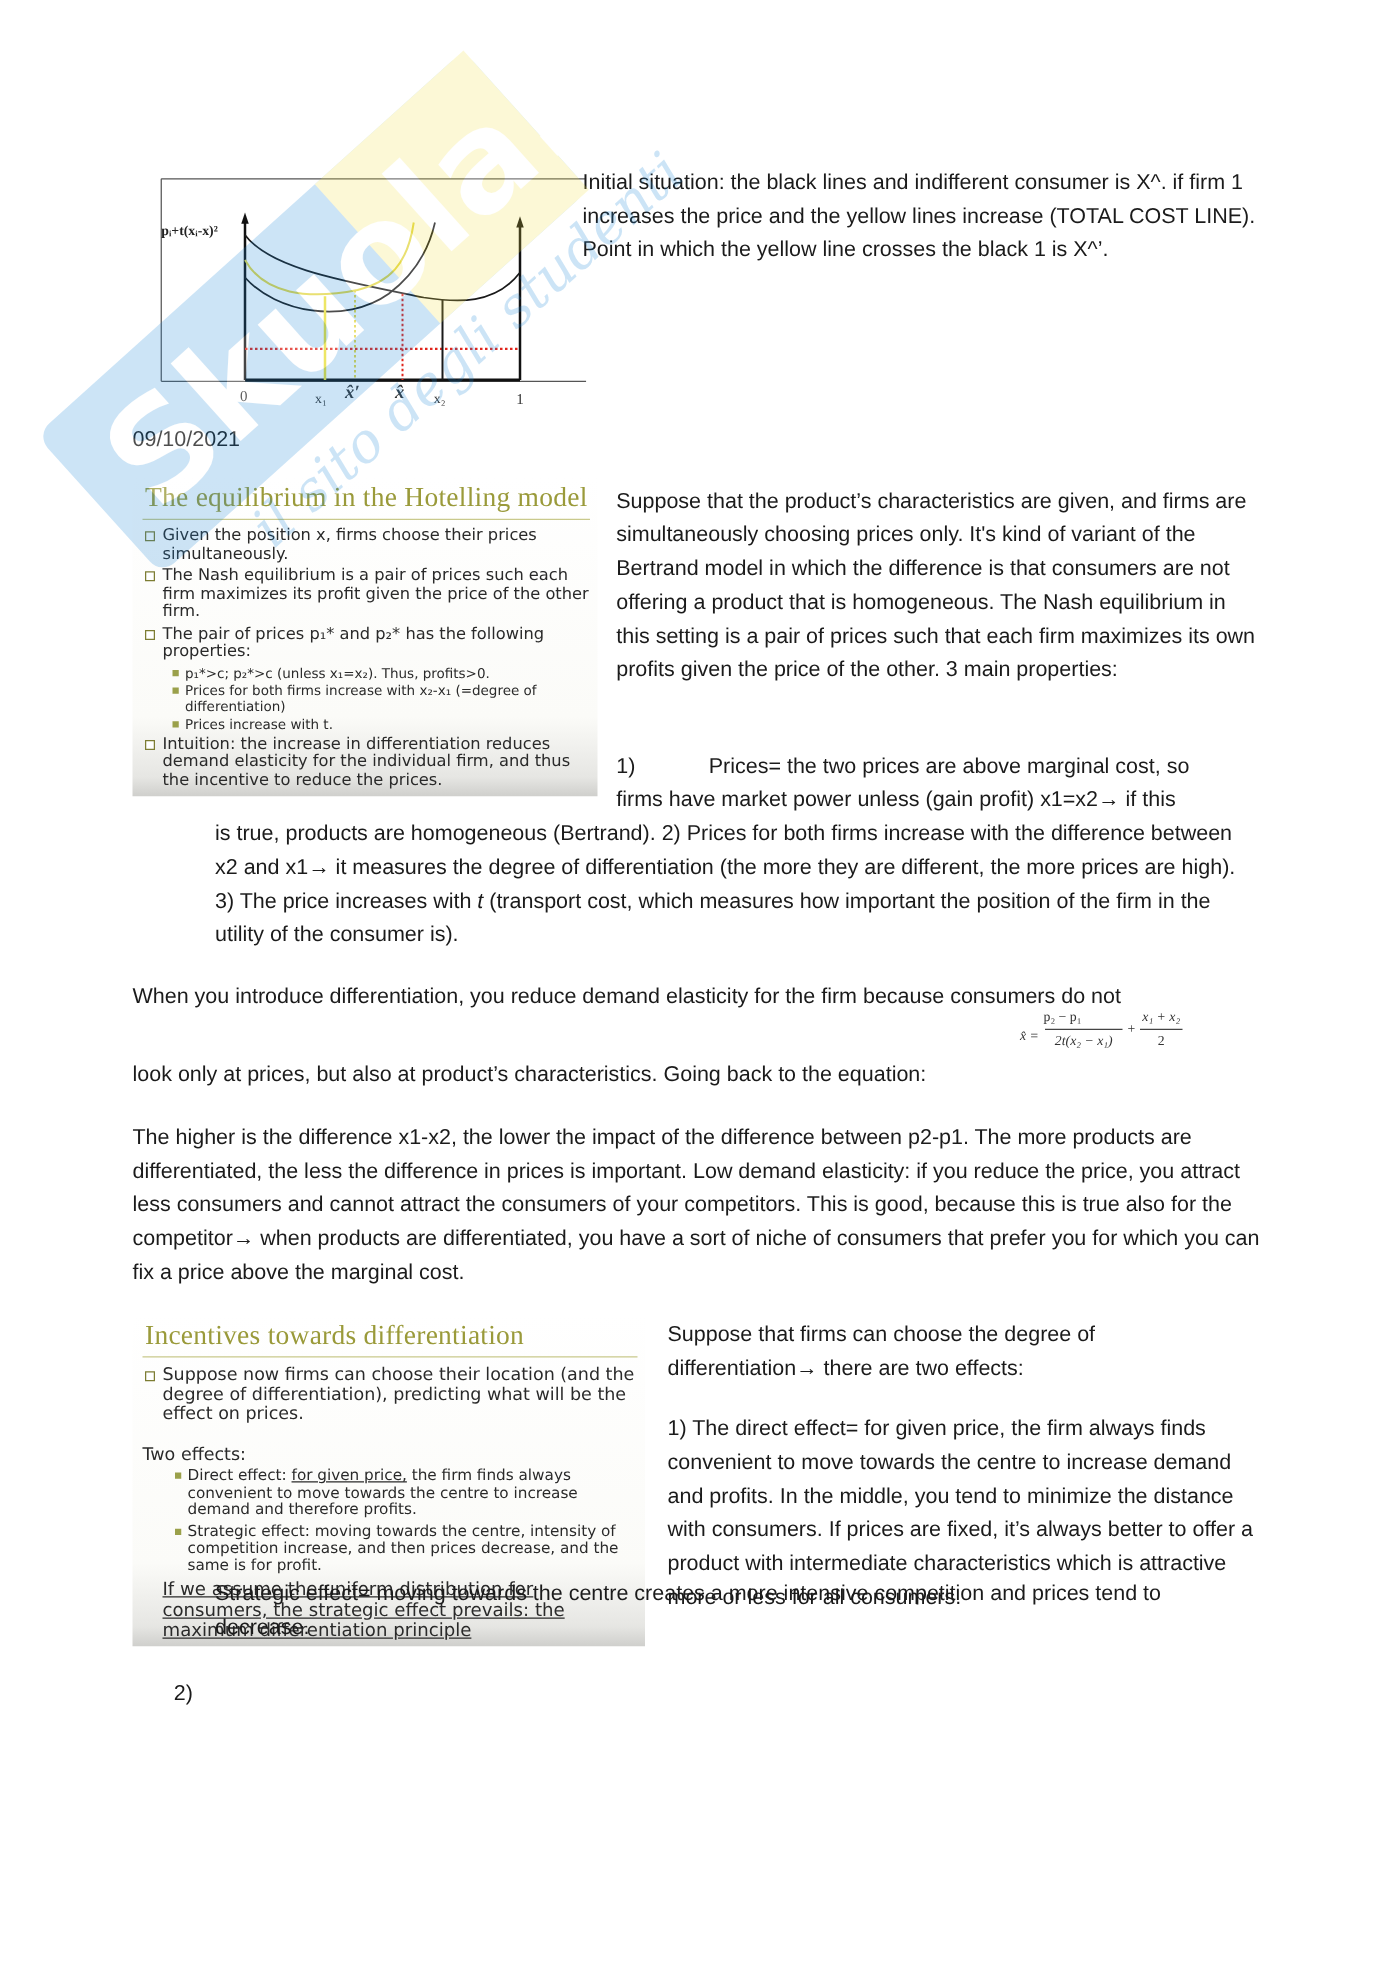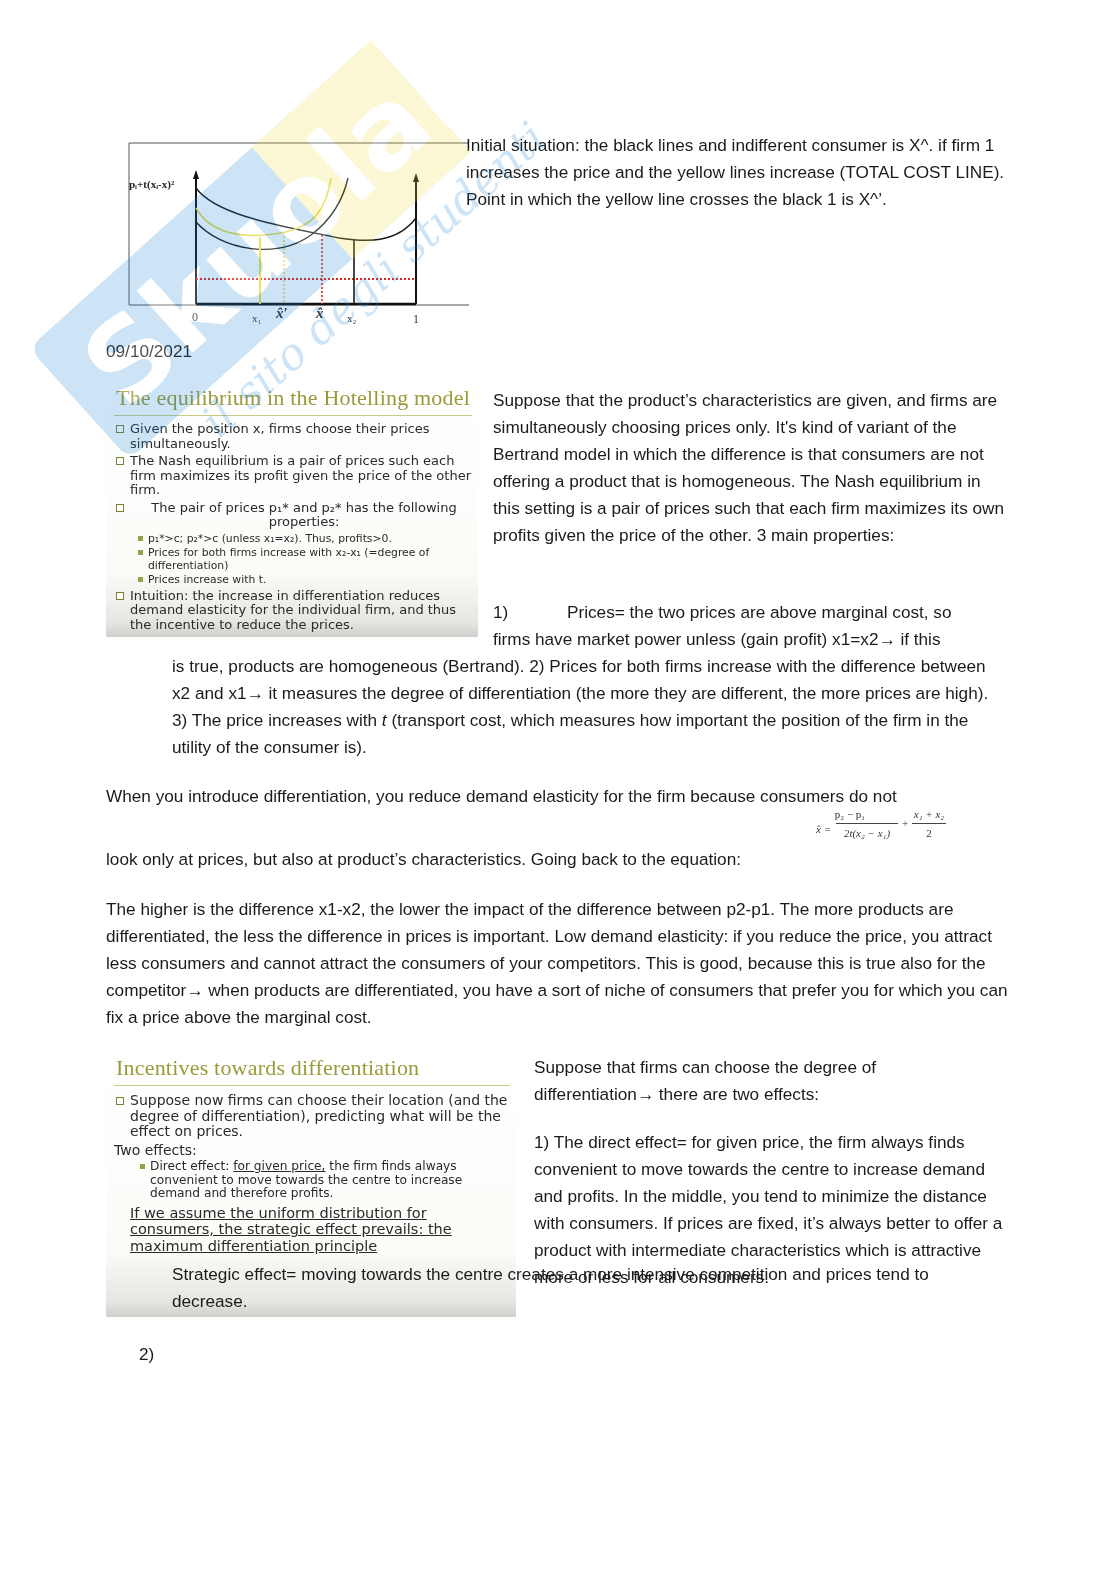--- a/index.html
+++ b/index.html
@@ -81,21 +81,21 @@
   <div class="slide-rule"></div>
   <div style="font-size:13px; line-height:14.5px;">
     <div class="s-item" style="padding-left:24px; margin-bottom:3px;">
       <span class="bullet-sq" style="left:10px; top:3px;"></span>
       <span>Given the position x, firms choose their prices simultaneously.</span>
     </div>
     <div class="s-item" style="padding-left:24px; margin-bottom:3px;">
       <span class="bullet-sq" style="left:10px; top:3px;"></span>
       <span>The Nash equilibrium is a pair of prices such each firm maximizes its profit given the price of the other firm.</span>
     </div>
-    <div class="s-item" style="padding-left:24px; margin-bottom:2px;text-align:center;">
+    <div class="s-item" style="padding-left:24px; margin-bottom:2px;">
       <span class="bullet-sq" style="left:10px; top:3px;"></span>
       <span>The pair of prices p₁* and p₂* has the following properties:</span>
     </div>
     <div style="font-size:10.8px; line-height:13px;">
       <div class="s-item" style="padding-left:42px; margin-bottom:1px;">
         <span class="bullet-sub" style="left:32px; top:4px;"></span>
         <span>p₁*&gt;c; p₂*&gt;c  (unless x₁=x₂). Thus, profits&gt;0.</span>
       </div>
       <div class="s-item" style="padding-left:42px; margin-bottom:1px;">
         <span class="bullet-sub" style="left:32px; top:4px;"></span>
@@ -135,29 +135,33 @@
   <div style="position:absolute; left:96px; top:15px; width:34px; height:1px; background:#444;"></div>
   <div style="position:absolute; left:96px; top:19px; width:34px; text-align:center;">2</div>
 </div>
 
 <div class="p" style="left:106px; top:896px; width:905px;">The higher is the difference x1-x2, the lower the impact of the difference between p2-p1. The more products are differentiated, the less the difference in prices is important.  Low demand elasticity: if you reduce the price, you attract less consumers and cannot attract the consumers of your competitors. This is good, because this is true also for the competitor→ when products are differentiated, you have a sort of niche of consumers that prefer you for which you can fix a price above the marginal cost.</div>
 
 <div class="slide" style="left:106px; top:1051px; width:410px; height:266px;">
   <div class="slide-title" style="padding-top:4px; font-size:22px;">Incentives towards differentiation</div>
   <div class="slide-rule" style="margin-bottom:7px;"></div>
   <div style="font-size:14px; line-height:15.5px;">
-    <div class="s-item" style="padding-left:24px; margin-bottom:3px;">
+    <div class="s-item" style="padding-left:24px; margin-bottom:17px;">
       <span class="bullet-sq" style="left:10px; top:4px;"></span>
       <span>Suppose now firms can choose their location (and the degree of differentiation), predicting what will be the effect on prices.</span>
     </div>
     <div class="s-item" style="padding-left:8px; margin-bottom:2px;">Two effects:</div>
     <div style="font-size:12.2px; line-height:13.5px;">
       <div class="s-item" style="padding-left:44px; margin-bottom:4px;">
         <span class="bullet-sub" style="left:34px; top:4px;"></span>
         <span>Direct effect: </span><span class="ul">for given price,</span><span> the firm finds always convenient to move towards the centre to increase demand and therefore profits.</span>
+      </div>
+      <div class="s-item" style="padding-left:44px; margin-bottom:5px;">
+        <span class="bullet-sub" style="left:34px; top:4px;"></span>
+        <span>Strategic effect: moving towards the centre, intensity of competition increase, and then prices decrease, and the same is for profit.</span>
       </div>
     </div>
     <div class="s-item ul" style="padding-left:24px; padding-right:30px; font-size:14.5px; line-height:16.5px;">If we assume the uniform distribution for consumers, the strategic effect prevails: the maximum differentiation principle</div>
   </div>
 </div>
 
 <div class="p" style="left:534px; top:1054px; width:400px;">Suppose that firms can choose the degree of differentiation→ there are two effects:</div>
 <div class="p" style="left:534px; top:1129px; width:475px;">1)   The direct effect= for given price, the firm always finds convenient to move towards the centre to increase demand and profits. In the middle, you tend to minimize the distance with consumers. If prices are fixed, it’s always better to offer a product with intermediate characteristics which is attractive more or less for all consumers.</div>
 
 <div class="p" style="left:139px; top:1341px;">2)</div>

